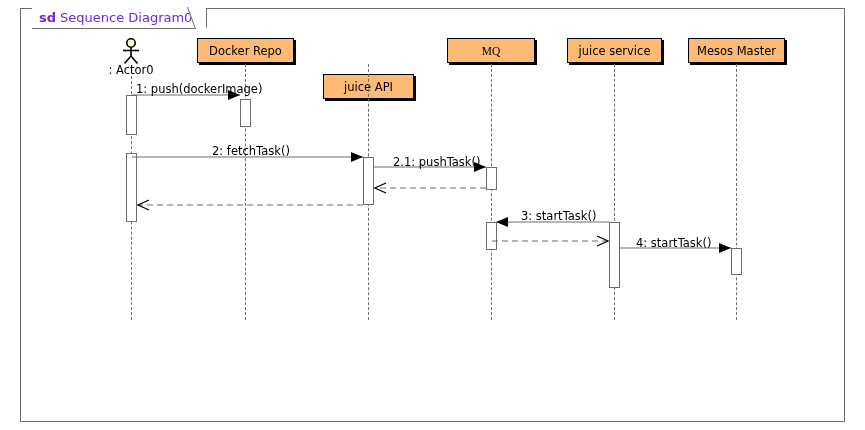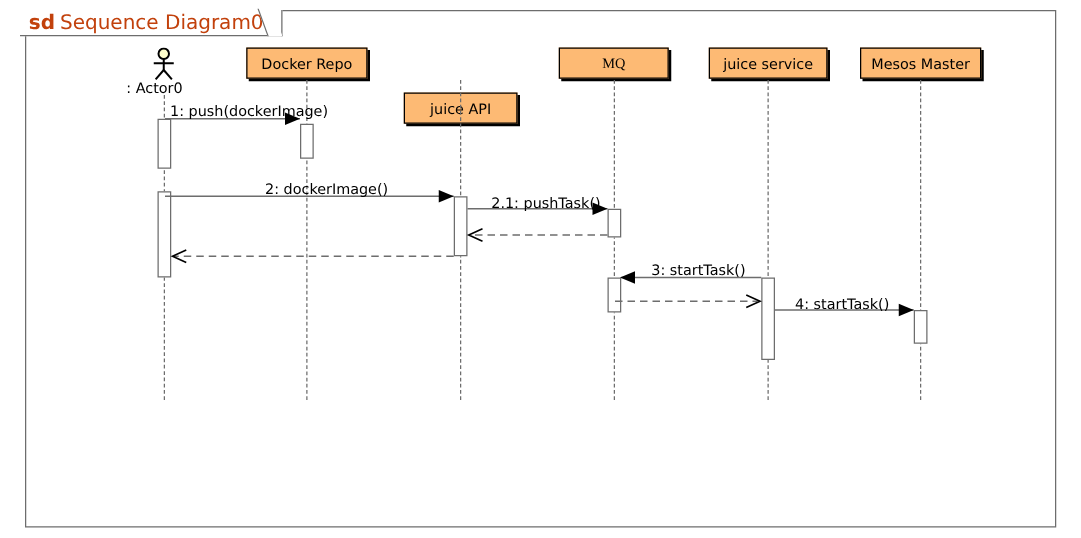--- a/index.html
+++ b/index.html
@@ -23,33 +23,33 @@
     left: 20px;
     top: 8px;
     width: 825px;
     height: 414px;
     border: 1px solid #6d6d6d;
     box-sizing: border-box;
     background: #ffffff;
   }
   #frame-label {
     position: absolute;
-    left: 16px;
+    left: 32px;
     top: 8px;
     height: 21px;
     padding: 0 14px 0 7px;
     border: 1px solid #6d6d6d;
     border-top: none;
     border-left: none;
     box-sizing: border-box;
     background: #ffffff;
-    font-size: 16px;
+    font-size: 13px;
     line-height: 20px;
     white-space: nowrap;
-    color: #c2410c;
+    color: #6d28d9;
   }
   #frame-label .kw {
     font-weight: bold;
     margin-right: 4px;
   }
   #frame-label .corner {
     position: absolute;
     right: -1px;
     top: -1px;
     width: 11px;
@@ -76,21 +76,21 @@
   }
   
   .actor {
     position: absolute;
   }
   .actor-label {
     position: absolute;
     font-size: 11.5px;
     color: #000000;
     white-space: nowrap;
-    text-align: left;
+    text-align: center;
   }
   
   .lifeline {
     position: absolute;
     width: 0;
     border-left: 1px dashed #6d6d6d;
   }
   
   .activation {
     position: absolute;
@@ -198,18 +198,18 @@
       </g>
 
       <g>
         <line x1="620" y1="248" x2="731" y2="248" stroke="#6D6D6D" stroke-width="1.2"></line>
         <polygon points="731,248 719,243 719,253" fill="#000000"></polygon>
       </g>
     </svg>
   </div>
 
   <div class="msg-label" style="left:136px; top:82px;">1: push(dockerImage)</div>
-  <div class="msg-label" style="left:212px; top:144px;">2: dockerImage()</div>
+  <div class="msg-label" style="left:212px; top:144px;">2: fetchTask()</div>
   <div class="msg-label" style="left:393px; top:155px;">2.1: pushTask()</div>
   <div class="msg-label" style="left:521px; top:209px;">3: startTask()</div>
   <div class="msg-label" style="left:636px; top:236px;">4: startTask()</div>
 
 </div>
 
 </body></html>

